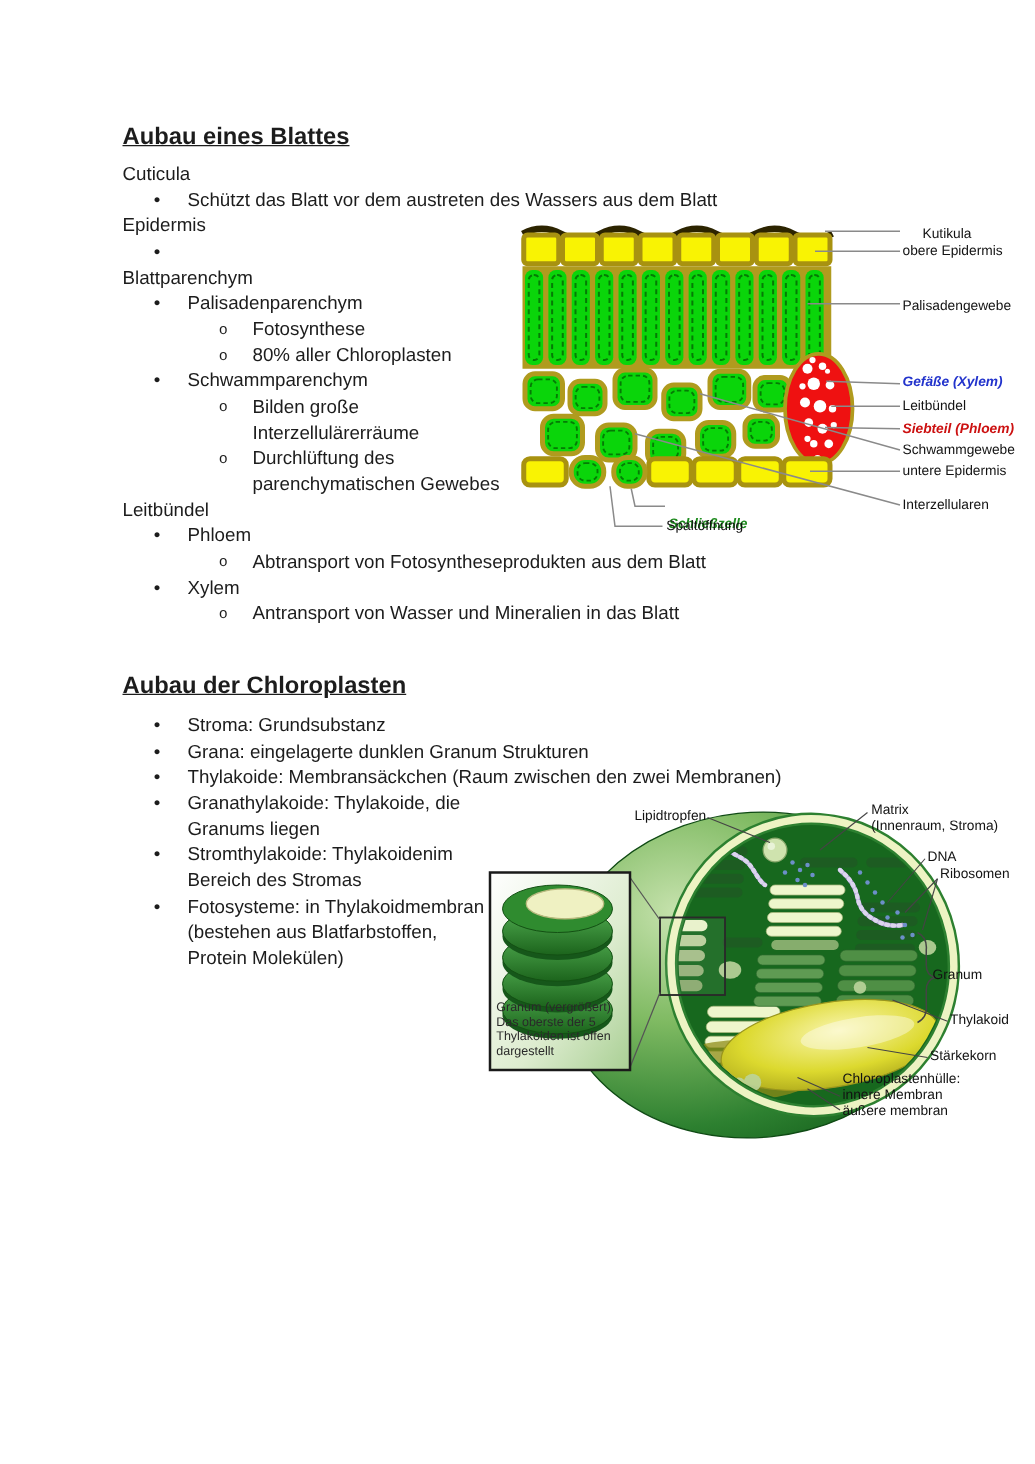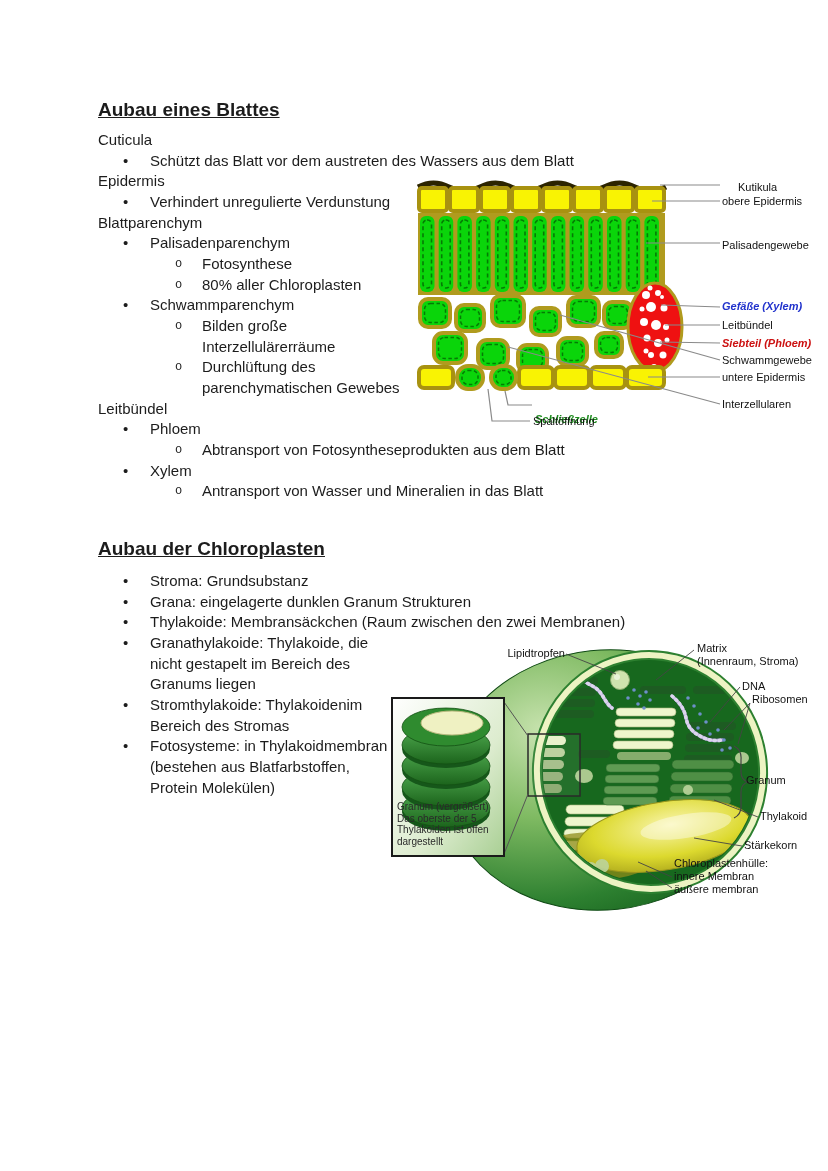--- a/index.html
+++ b/index.html
@@ -35,21 +35,20 @@
     </div>
   <div class="ln i1">
       <span class="mk">•</span>
       <span>Schützt das Blatt vor dem austreten des Wassers aus dem Blatt</span>
     </div>
   <div class="ln">
       <span>Epidermis</span>
     </div>
   <div class="ln i1">
       <span class="mk">•</span>
-      <span>Verhindert unregulierte Verdunstung</span>
     </div>
   <div class="ln">
       <span>Blattparenchym</span>
     </div>
   <div class="ln i1">
       <span class="mk">•</span>
       <span>Palisadenparenchym</span>
     </div>
   <div class="ln i2">
       <span class="mk l2">o</span>
@@ -109,23 +108,20 @@
       <span class="mk">•</span>
       <span>Grana: eingelagerte dunklen Granum Strukturen</span>
     </div>
   <div class="ln i1">
       <span class="mk">•</span>
       <span>Thylakoide: Membransäckchen (Raum zwischen den zwei Membranen)</span>
     </div>
   <div class="ln i1">
       <span class="mk">•</span>
       <span>Granathylakoide: Thylakoide, die</span>
-    </div>
-  <div class="ln c1">
-      <span>nicht gestapelt im Bereich des</span>
     </div>
   <div class="ln c1">
       <span>Granums liegen</span>
     </div>
   <div class="ln i1">
       <span class="mk">•</span>
       <span>Stromthylakoide: Thylakoidenim</span>
     </div>
   <div class="ln c1">
       <span>Bereich des Stromas</span>

